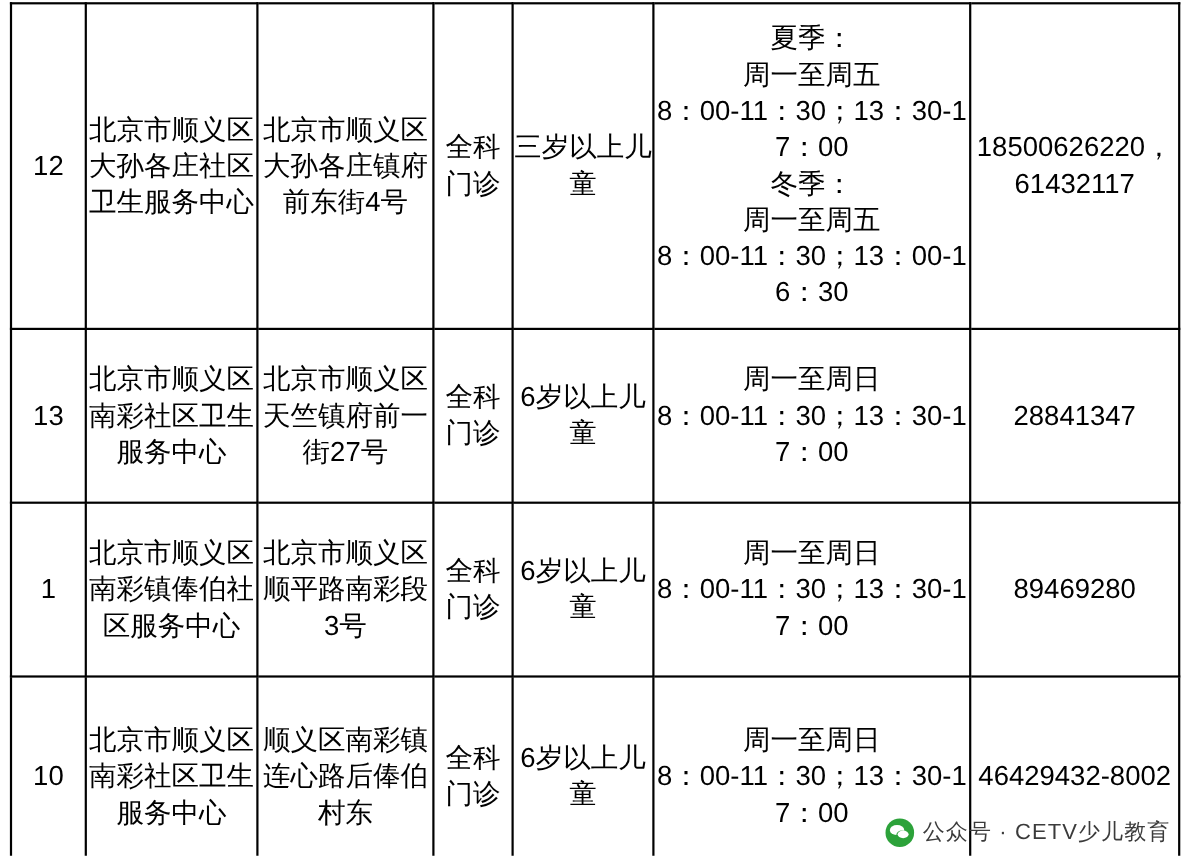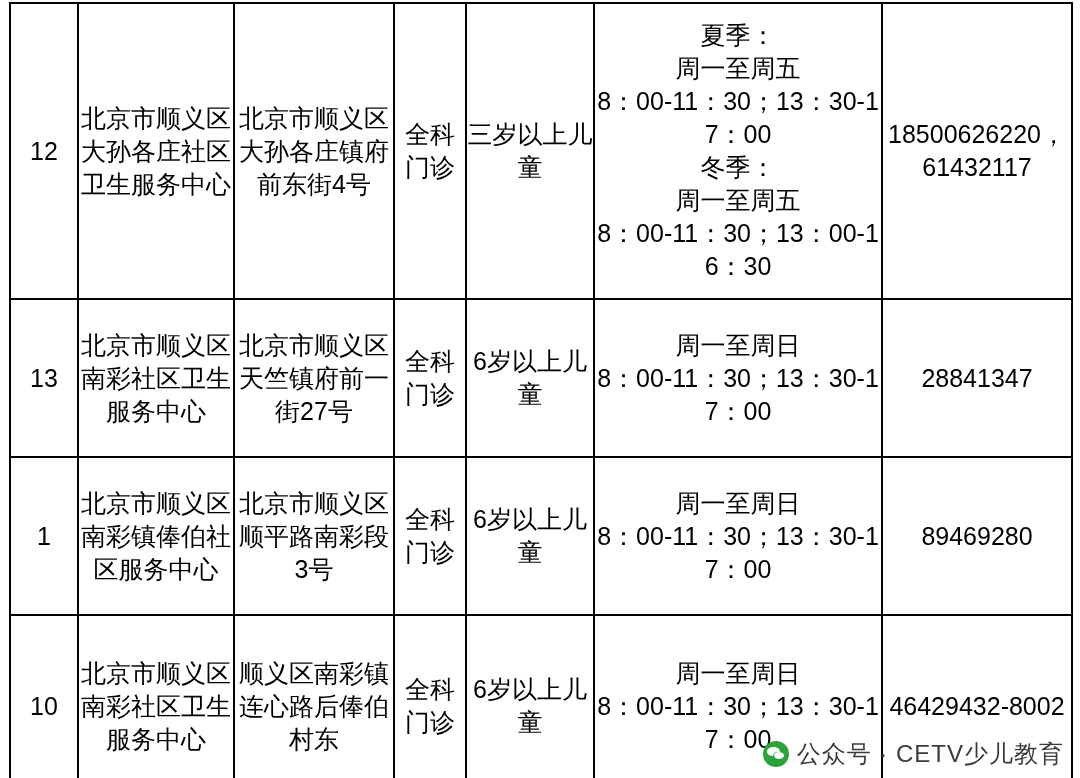--- a/index.html
+++ b/index.html
@@ -61,21 +61,21 @@
   .row-14 td { height: 148px; }
   .row-15 td { height: 172px; }
 
   .watermark {
     position: absolute;
     right: 16px;
     bottom: 10px;
     display: flex;
     align-items: center;
     gap: 8px;
-    font-size: 24px;
+    font-size: 20px;
     color: #3b3b3b;
     font-family: "Liberation Sans", sans-serif;
     text-align: right;
   }
   .wechat-icon {
     width: 26px;
     height: 26px;
     border-radius: 50%;
     background: #2ca23a;
     position: relative;

